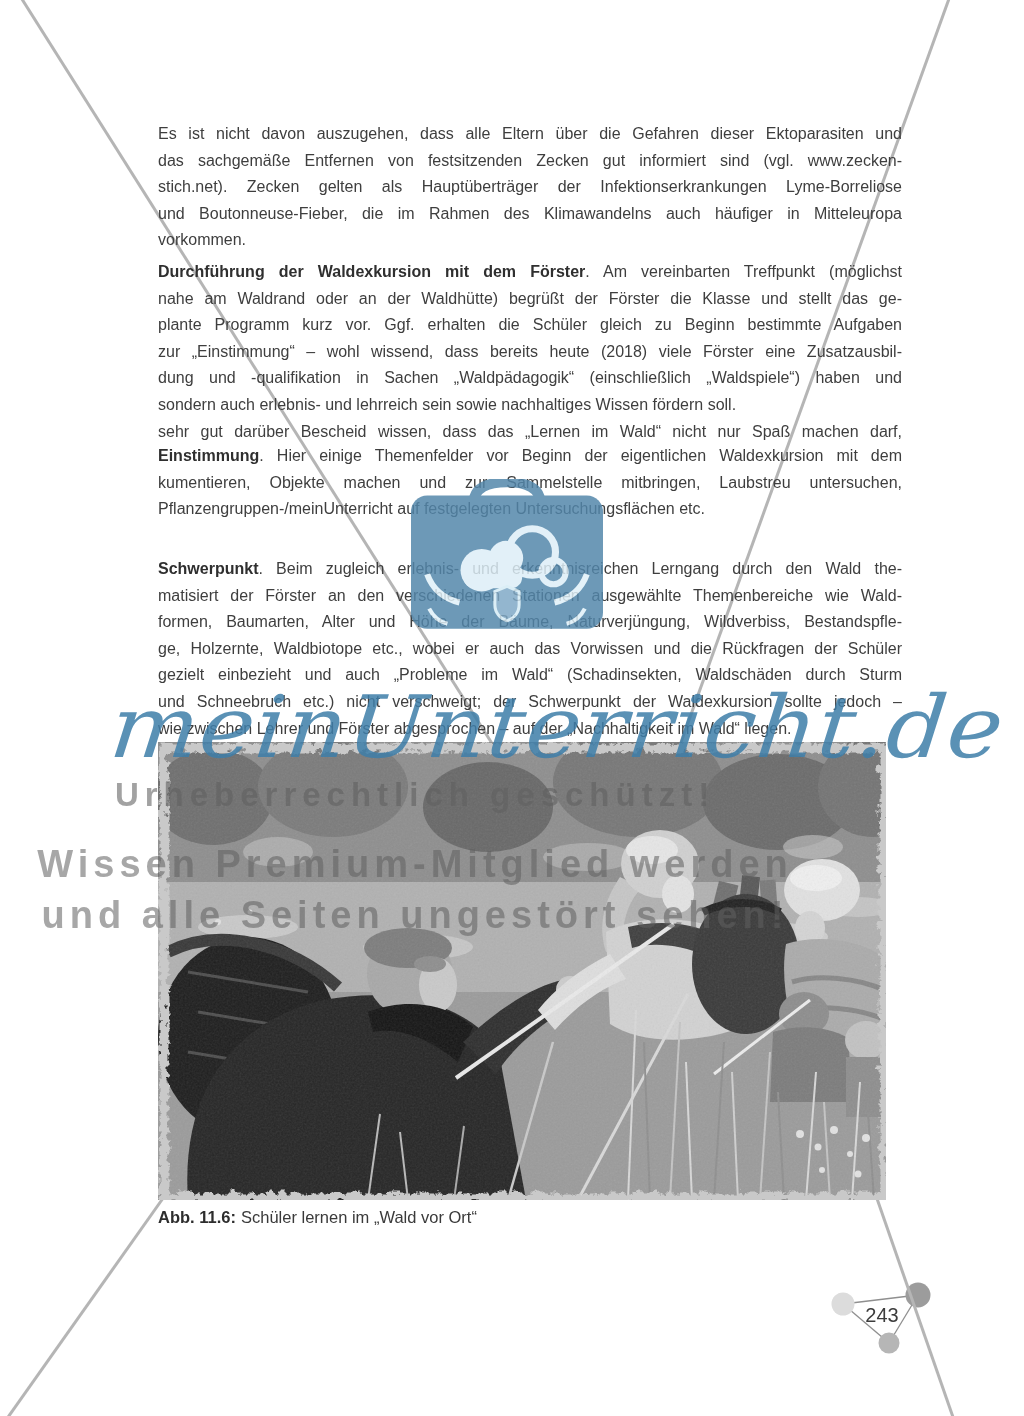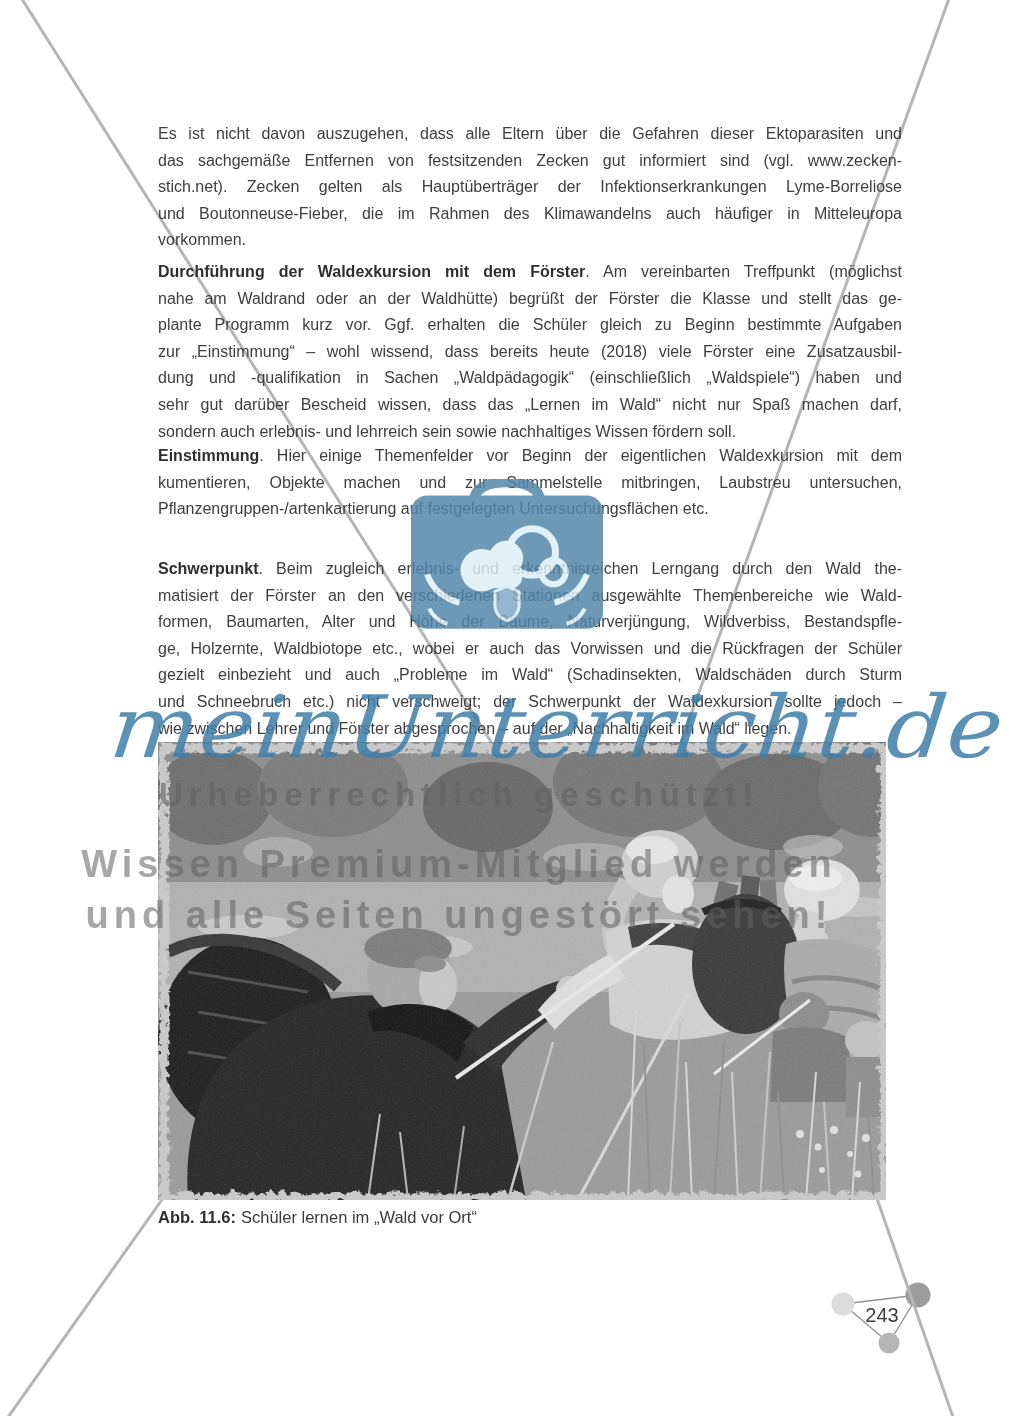--- a/index.html
+++ b/index.html
@@ -16,21 +16,21 @@
     text-align:justify; text-align-last:justify; white-space:nowrap;
     color:#3e3e3e;
   }
   .tline.last { text-align-last:left; }
   .tline b { color:#2f2f2f; }
   
   #photo-wrap { left:158px; top:742px; width:728px; height:458px; z-index:2; }
   
   .ov {
     position:absolute; left:0; width:830px; text-align:center;
-    font-weight:bold; color:#606060; z-index:3; white-space:nowrap;padding-left:44px;
+    font-weight:bold; color:#606060; z-index:3; white-space:nowrap;
   }
   #ov1 { top:776px; font-size:33px; letter-spacing:6px; opacity:.58; }
   #ov2 { top:843px; font-size:38px; letter-spacing:5px; opacity:.55; }
   #ov3 { top:894px; font-size:38px; letter-spacing:5px; opacity:.55; }
   
   #logo { left:411px; top:479px; width:192px; height:150px; z-index:4; opacity:.84; }
   
   #script-wm {
     left:116px; top:680px; z-index:5; color:#3e7ea9; opacity:.85;
     font-family:"DejaVu Serif", serif; font-style:italic; font-size:86px;
@@ -72,28 +72,28 @@
     <div class="tline">und Boutonneuse-Fieber, die im Rahmen des Klimawandelns auch häufiger in Mitteleuropa</div>
     <div class="tline last">vorkommen.</div>
   </div>
 
   <div class="para" style="top:259px">
     <div class="tline"><b>Durchführung der Waldexkursion mit dem Förster</b><span>. Am vereinbarten Treffpunkt (möglichst</span></div>
     <div class="tline">nahe am Waldrand oder an der Waldhütte) begrüßt der Förster die Klasse und stellt das ge-</div>
     <div class="tline">plante Programm kurz vor. Ggf. erhalten die Schüler gleich zu Beginn bestimmte Aufgaben</div>
     <div class="tline">zur „Einstimmung“ – wohl wissend, dass bereits heute (2018) viele Förster eine Zusatzausbil-</div>
     <div class="tline">dung und -qualifikation in Sachen „Waldpädagogik“ (einschließlich „Waldspiele“) haben und</div>
+    <div class="tline last">sondern auch erlebnis- und lehrreich sein sowie nachhaltiges Wissen fördern soll.</div>
     <div class="tline">sehr gut darüber Bescheid wissen, dass das „Lernen im Wald“ nicht nur Spaß machen darf,</div>
-    <div class="tline last">sondern auch erlebnis- und lehrreich sein sowie nachhaltiges Wissen fördern soll.</div>
   </div>
 
   <div class="para" style="top:443px">
     <div class="tline"><b>Einstimmung</b><span>. Hier einige Themenfelder vor Beginn der eigentlichen Waldexkursion mit dem</span></div>
     <div class="tline">kumentieren, Objekte machen und zur Sammelstelle mitbringen, Laubstreu untersuchen,</div>
-    <div class="tline last">Pflanzengruppen-/artenkartierung auf festgelegten Untersuchungsflächen etc.</div>
+    <div class="tline last">Pflanzengruppen-/meinUnterricht auf festgelegten Untersuchungsflächen etc.</div>
   </div>
 
   <div class="para" style="top:556px">
     <div class="tline"><b>Schwerpunkt</b><span>. Beim zugleich erlebnis- und erkenntnisreichen Lerngang durch den Wald the-</span></div>
     <div class="tline">matisiert der Förster an den verschiedenen Stationen ausgewählte Themenbereiche wie Wald-</div>
     <div class="tline">formen, Baumarten, Alter und Höhe der Bäume, Naturverjüngung, Wildverbiss, Bestandspfle-</div>
     <div class="tline">ge, Holzernte, Waldbiotope etc., wobei er auch das Vorwissen und die Rückfragen der Schüler</div>
     <div class="tline">gezielt einbezieht und auch „Probleme im Wald“ (Schadinsekten, Waldschäden durch Sturm</div>
     <div class="tline">und Schneebruch etc.) nicht verschweigt; der Schwerpunkt der Waldexkursion sollte jedoch –</div>
     <div class="tline last">wie zwischen Lehrer und Förster abgesprochen – auf der „Nachhaltigkeit im Wald“ liegen.</div>

